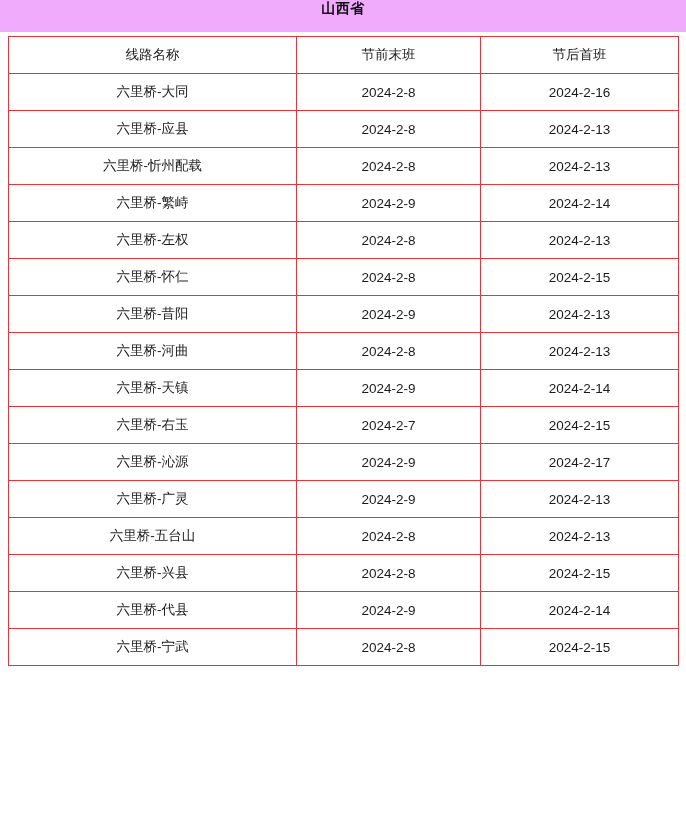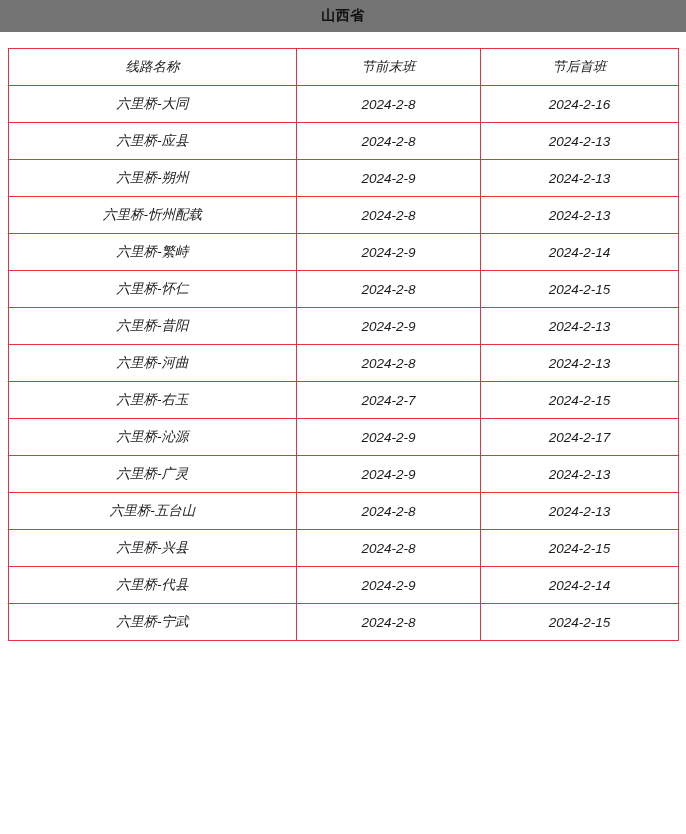--- a/index.html
+++ b/index.html
@@ -11,35 +11,34 @@
     background: #ffffff;
     font-family: "Liberation Sans", sans-serif;
     color: #1a1a1a;
   }
   .page {
     width: 686px;
     box-sizing: border-box;
   }
   .title-bar {
     height: 32px;
-    background: #737373;
+    background: #f0abfc;
     display: flex;
-    align-items: center;
+    align-items: flex-start;
     justify-content: center;
     font-size: 14px;
     font-weight: bold;
     color: #111111;
     letter-spacing: 0.5px;
   }
   table.schedule {
     border-collapse: collapse;
     width: 670px;
-    margin: 16px 8px;
+    margin: 4px 8px;
     table-layout: fixed;
-    font-style: italic;
   }
   table.schedule col.c1 { width: 288px; }
   table.schedule col.c2 { width: 184px; }
   table.schedule col.c3 { width: 198px; }
 
   table.schedule th,
   table.schedule td {
     border: 1px solid #e8333a;
     height: 36px;
     text-align: center;
@@ -84,48 +83,53 @@
         <td>六里桥-大同</td>
         <td>2024-2-8</td>
         <td>2024-2-16</td>
       </tr>
       <tr>
         <td>六里桥-应县</td>
         <td>2024-2-8</td>
         <td>2024-2-13</td>
       </tr>
       <tr>
-        <td>六里桥-朔州</td>
-        <td>2024-2-9</td>
-        <td>2024-2-13</td>
-      </tr>
-      <tr>
         <td>六里桥-忻州配载</td>
         <td>2024-2-8</td>
         <td>2024-2-13</td>
       </tr>
       <tr>
         <td>六里桥-繁峙</td>
         <td>2024-2-9</td>
         <td>2024-2-14</td>
+      </tr>
+      <tr>
+        <td>六里桥-左权</td>
+        <td>2024-2-8</td>
+        <td>2024-2-13</td>
       </tr>
       <tr>
         <td>六里桥-怀仁</td>
         <td>2024-2-8</td>
         <td>2024-2-15</td>
       </tr>
       <tr>
         <td>六里桥-昔阳</td>
         <td>2024-2-9</td>
         <td>2024-2-13</td>
       </tr>
       <tr>
         <td>六里桥-河曲</td>
         <td>2024-2-8</td>
         <td>2024-2-13</td>
+      </tr>
+      <tr>
+        <td>六里桥-天镇</td>
+        <td>2024-2-9</td>
+        <td>2024-2-14</td>
       </tr>
       <tr>
         <td>六里桥-右玉</td>
         <td>2024-2-7</td>
         <td>2024-2-15</td>
       </tr>
       <tr>
         <td>六里桥-沁源</td>
         <td>2024-2-9</td>
         <td>2024-2-17</td>

